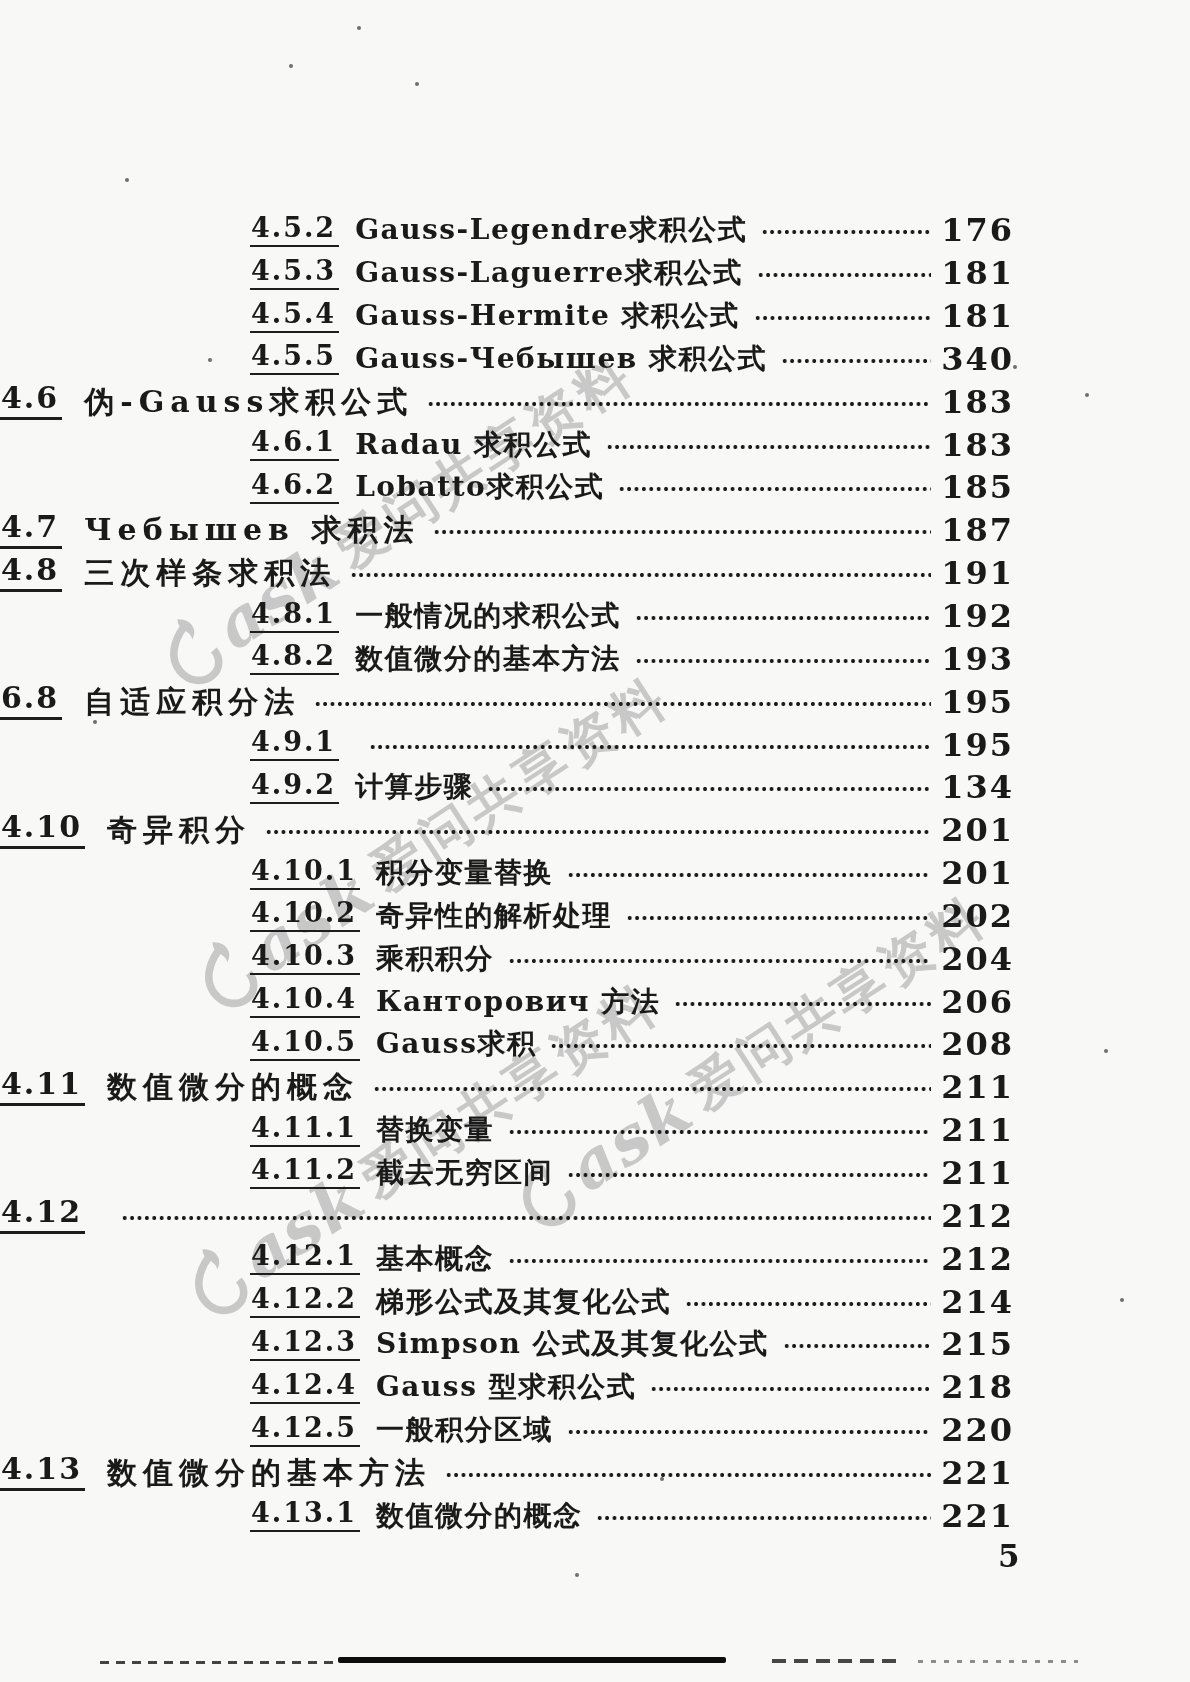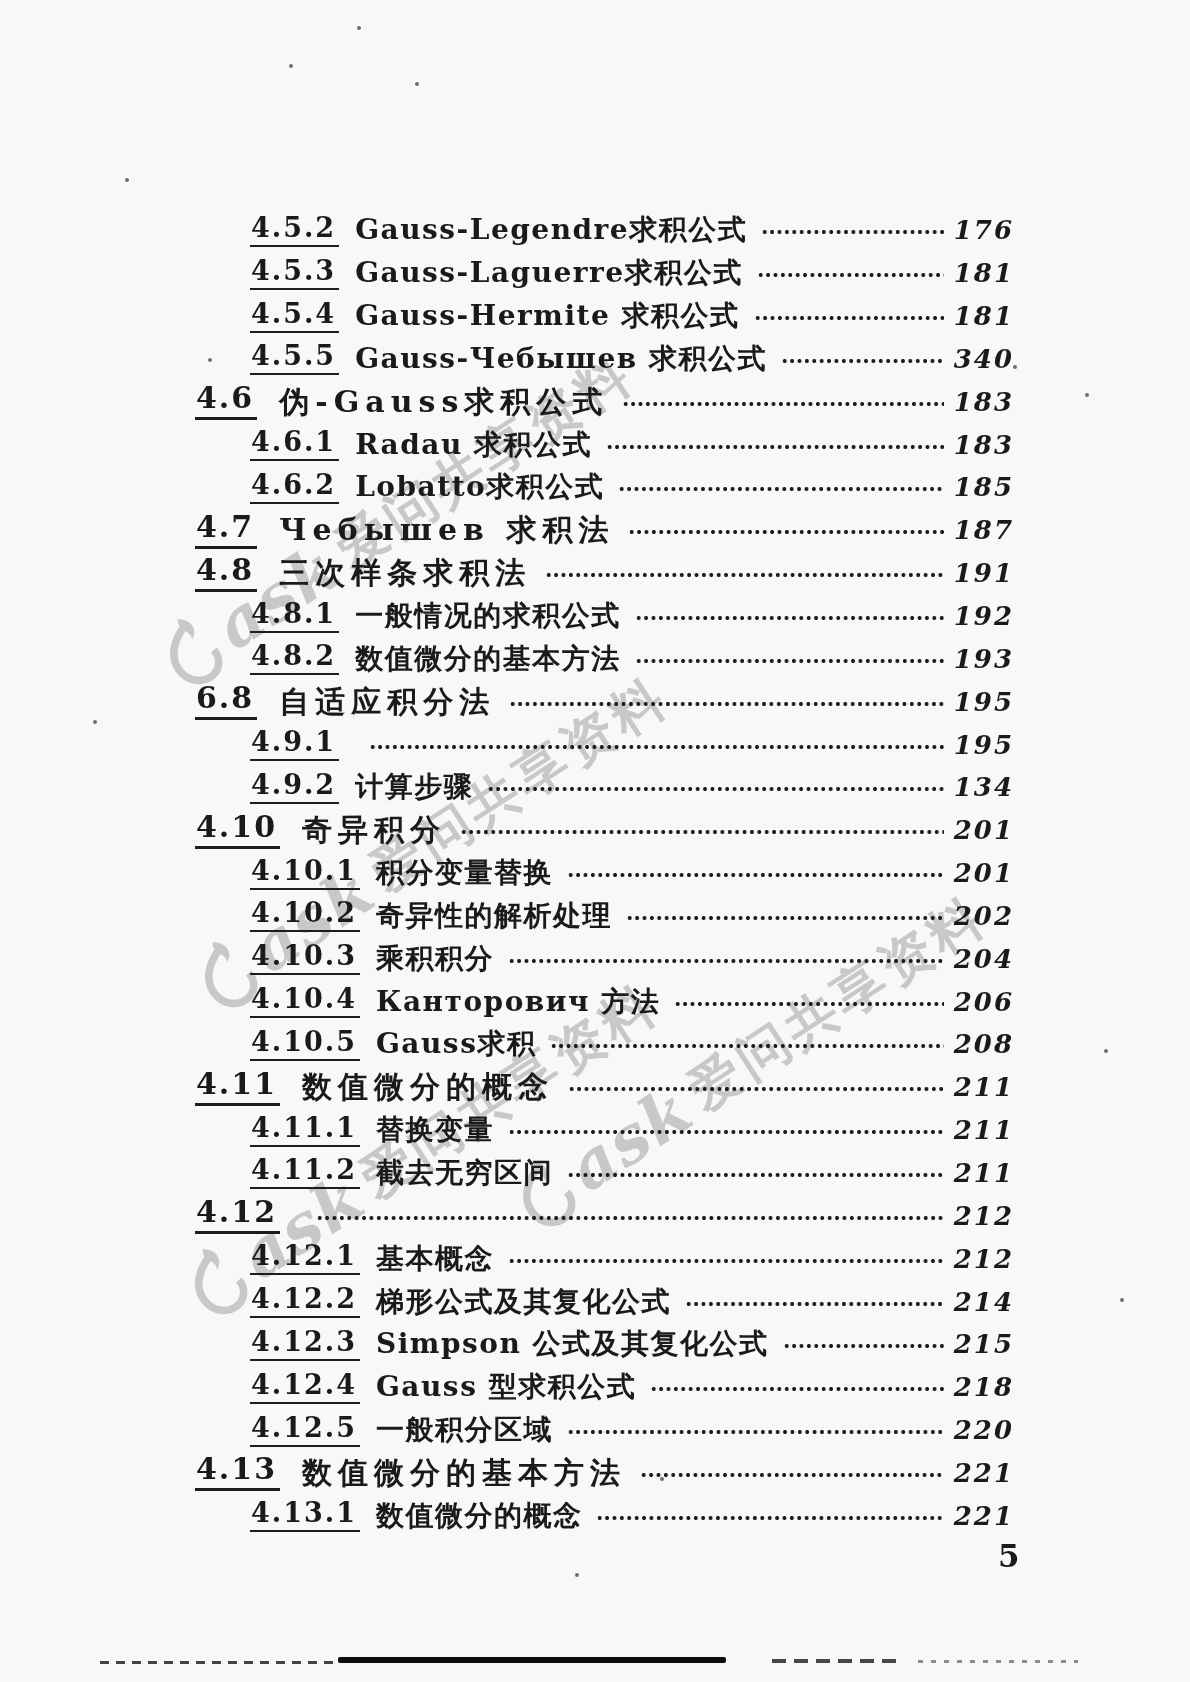--- a/index.html
+++ b/index.html
@@ -18,41 +18,41 @@
   }
   .wm-ask{font-style:italic;font-weight:900;font-size:66px;letter-spacing:2px;}
   .wm-cjk{font-weight:700;font-size:52px;letter-spacing:5px;}
   .wm-a{left:395px;top:520px;}
   .wm-e{left:430px;top:843px;}
   .wm-b{left:748px;top:1062px;}
   .wm-c{left:420px;top:1150px;}
   
   .toc{position:absolute;top:209px;left:0;right:0;padding-right:176px;z-index:1;}
   .row{display:flex;align-items:center;height:42.85px;}
-  .lv2{padding-left:195px;}
+  .lv2{}
   .lv3{padding-left:250px;}
   .num{
     font-weight:bold;line-height:1;
     border-bottom:3px solid #1d1d1d;padding:0 3px 4px 1px;
     letter-spacing:2px;flex:0 0 auto;
   }
   .lv2 .num{font-size:30px;margin-right:22px;}
   .lv3 .num{font-size:27px;margin-right:16px;border-bottom-width:2px;}
   .title{flex:0 0 auto;line-height:1;}
   .lv2 .title{font-size:30px;letter-spacing:6px;font-weight:700;}
   .lv3 .title{font-size:28px;letter-spacing:1.5px;font-weight:700;}
   .leader{
     flex:1 1 auto;height:12px;margin:4px 10px 0 14px;
     background-image:radial-gradient(circle,#1c1c1c 1.7px,rgba(0,0,0,0) 2.3px);
     background-size:7.4px 12px;background-position:0 45%;background-repeat:repeat-x;
     min-width:20px;
   }
   .pagenum{
     flex:0 0 auto;min-width:60px;text-align:right;
-    font-size:26px;font-weight:600;letter-spacing:2px;line-height:1;font-style:italic;
+    font-size:32px;font-weight:600;letter-spacing:2px;line-height:1;
   }
   
   .folio{
     position:absolute;left:998px;top:1538px;z-index:1;
     font-size:31px;font-weight:bold;
   }
   
   .seg{position:absolute;z-index:1;}
   .seg1{left:100px;top:1661px;width:240px;height:3px;opacity:.85;
         background:repeating-linear-gradient(90deg,#222 0 9px,rgba(0,0,0,0) 9px 16px);}

